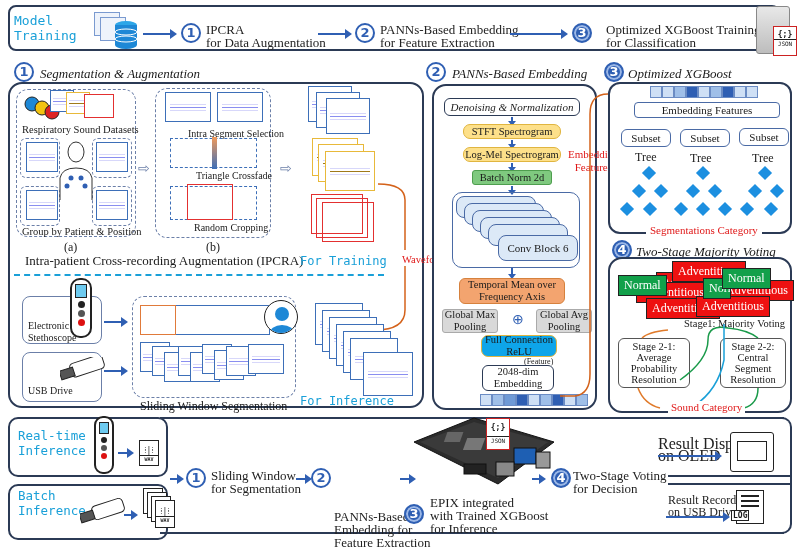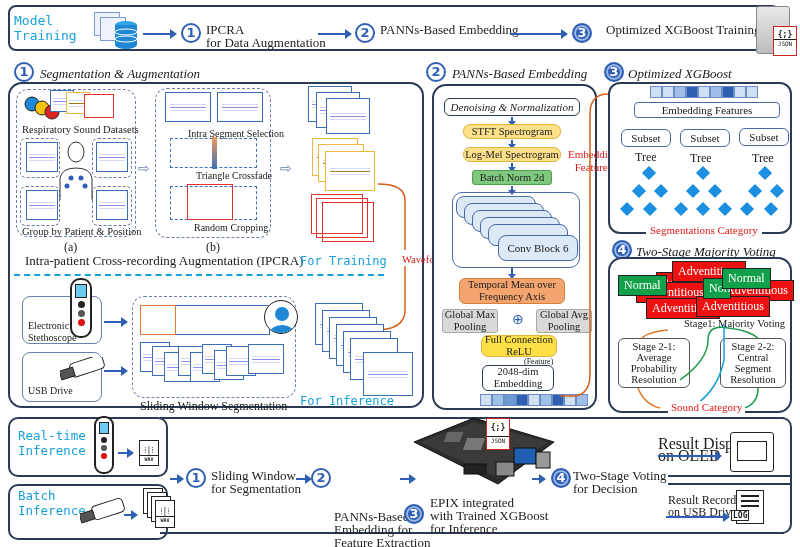--- a/index.html
+++ b/index.html
@@ -61,25 +61,27 @@
 <div class="arrow-line" style="left:143px; top:33px; width:32px;"></div>
 <div class="numcircle" style="left:181px; top:23px;">1</div>
 <div class="step-text" style="left:206px; top:23px;">
   <div>IPCRA</div>
   <div>for Data Augmentation</div>
 </div>
 <div class="arrow-line" style="left:318px; top:33px; width:32px;"></div>
 <div class="numcircle" style="left:355px; top:23px;">2</div>
 <div class="step-text" style="left:380px; top:23px;">
   <div>PANNs-Based Embedding</div>
+  <div>for Feature Extraction</div>
 </div>
 <div class="arrow-line" style="left:510px; top:33px; width:56px;"></div>
 <div class="numcircle filled" style="left:572px; top:23px;">3</div>
 <div class="step-text" style="left:606px; top:23px;">
   <div>Optimized XGBoost Training</div>
+  <div>for Classification</div>
 </div>
 
 <div class="abs" style="left:756px; top:6px; width:34px; height:48px; background:linear-gradient(#e8e8e8,#bdbdbd); border:1px solid #888; border-radius:3px;"></div>
 <div class="abs" style="left:773px; top:26px; width:24px; height:30px; border:1.5px solid #c22; background:#fff; font-family:'DejaVu Sans Mono',monospace; font-size:8px; text-align:center;">
   <div style="font-weight:bold; margin-top:3px;">{;}</div>
   <div style="font-size:6px; border-top:1px solid #222;">JSON</div>
 </div>
 
 <div class="numcircle" style="left:14px; top:62px;">1</div>
 <div class="abs ital" style="left:40px; top:66px; font-size:13px;">Segmentation &amp; Augmentation</div>
@@ -235,21 +237,21 @@
 </div>
 <div class="box grey" style="left:442px; top:309px; width:56px; height:24px; flex-direction:column;">
   <div>Global Max</div>
   <div>Pooling</div>
 </div>
 <div class="abs" style="left:512px; top:311px; font-size:14px; color:#2f5fb3;">⊕</div>
 <div class="box grey" style="left:536px; top:309px; width:56px; height:24px; flex-direction:column;">
   <div>Global Avg</div>
   <div>Pooling</div>
 </div>
-<div class="box yellow" style="left:481px; top:335px; width:76px; height:22px; flex-direction:column; background:#fde047;">
+<div class="box yellow" style="left:481px; top:335px; width:76px; height:22px; flex-direction:column; background:#0ea5e9;">
   <div>Full Connection</div>
   <div>ReLU</div>
 </div>
 <div class="abs" style="left:524px; top:357px; font-size:8px;">(Feature)</div>
 <div class="box outlined" style="left:482px; top:365px; width:72px; height:26px; flex-direction:column; font-size:10.5px;">
   <div>2048-dim</div>
   <div>Embedding</div>
 </div>
 <div class="abs" style="left:480px; top:394px; white-space:nowrap; line-height:0;">
   <span class="cell" style="background:#cfe0f5"></span><span class="cell" style="background:#9fbfe8"></span><span class="cell" style="background:#6f9ad6"></span><span class="cell" style="background:#2f5fb3"></span><span class="cell" style="background:#cfe0f5"></span><span class="cell" style="background:#9fbfe8"></span><span class="cell" style="background:#2f5fb3"></span><span class="cell" style="background:#cfe0f5"></span><span class="cell" style="background:#9fbfe8"></span>

